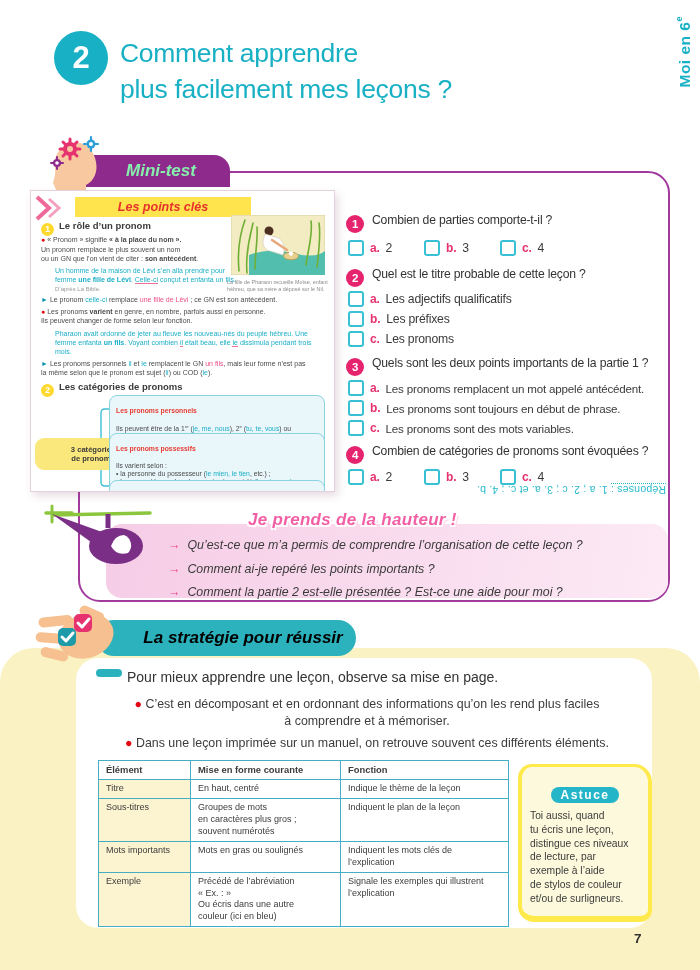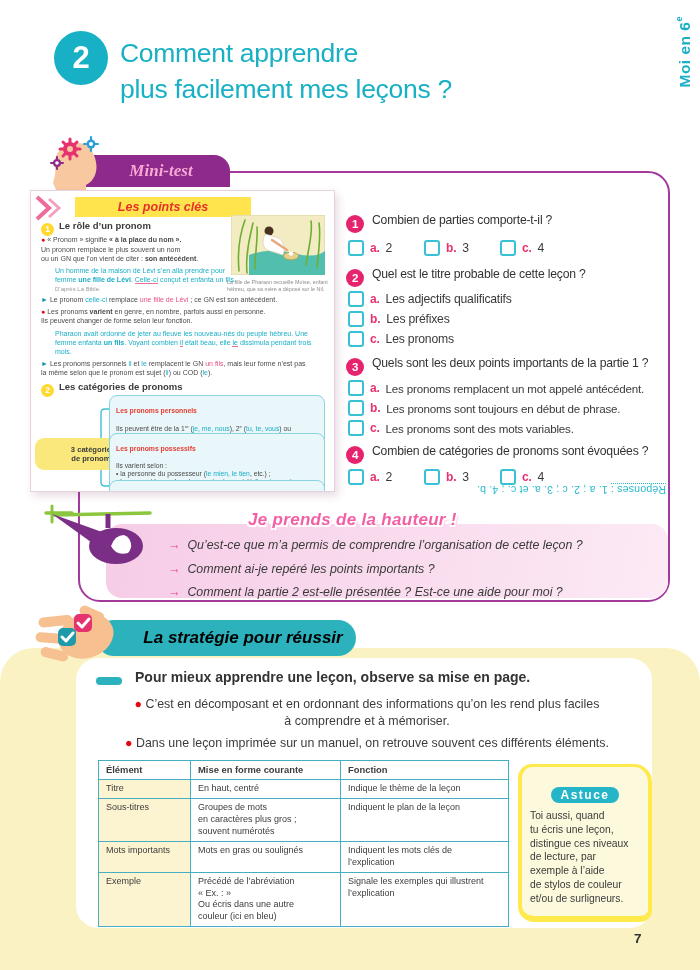--- a/index.html
+++ b/index.html
@@ -14,22 +14,22 @@
   .title{position:absolute;left:120px;top:36px;font-size:26.5px;font-weight:normal;
          color:#17b0c4;line-height:1.35;letter-spacing:-0.3px;}
   .side-tab{position:absolute;right:6px;top:16px;writing-mode:vertical-rl;transform:rotate(180deg);
             color:#17b0c4;font-weight:bold;font-size:15.5px;letter-spacing:0.5px;}
   .side-tab .sup{font-size:9px;vertical-align:super;}
 
   
   .mt-container{position:absolute;left:78px;top:171px;width:592px;height:431px;background:#fff;
                 border:2.5px solid #a23a9e;border-radius:22px;box-sizing:border-box;}
   .mt-tab{position:absolute;left:58px;top:155px;width:172px;height:32px;background:#8e2a8c;
-          border-radius:16px 16px 0 0;color:#f9a8d4;font-style:italic;font-weight:bold;
-          font-size:17px;text-align:center;line-height:32px;text-indent:34px;font-family:Liberation Serif, serif;}
+          border-radius:16px 16px 0 0;color:#86efac;font-style:italic;font-weight:bold;
+          font-size:17px;text-align:center;line-height:32px;text-indent:34px;}
 
   
   .extract{position:absolute;left:30px;top:190px;width:303px;height:300px;background:#fff;
            border:1px solid #e6d2de;box-shadow:3px 4px 8px rgba(120,60,100,.18);
            overflow:hidden;font-size:7px;color:#4a4a4a;}
   .banner{position:absolute;left:44px;top:6px;width:176px;height:20px;background:#ffe44d;
           color:#e5322b;font-style:italic;font-weight:bold;font-size:12.5px;
           text-align:center;line-height:20px;}
   .part-head{position:absolute;font-weight:bold;color:#3b3b3b;font-size:9.5px;}
   .ycircle{display:inline-flex;width:13px;height:13px;border-radius:50%;background:#ffd92e;
@@ -81,22 +81,22 @@
   .heli{position:absolute;left:44px;top:502px;width:114px;height:74px;}
 
   
   .strat-bg{position:absolute;left:0;top:648px;width:700px;height:322px;background:#faf2c3;
             border-radius:34px 34px 0 0;}
   .strat-tab{position:absolute;left:96px;top:620px;width:260px;height:36px;background:#2cb2bd;
              border-radius:18px;color:#000000;font-weight:bold;font-style:italic;font-size:17px;
              text-align:center;line-height:35px;text-indent:34px;}
   .hand{position:absolute;left:34px;top:602px;width:84px;height:66px;}
   .strat-panel{position:absolute;left:76px;top:658px;width:576px;height:270px;background:#fff;border-radius:22px;}
-  .lead{position:absolute;left:96px;top:669px;font-weight:bold;font-size:14px;color:#333;
-        display:flex;align-items:flex-end;gap:13px;}
+  .lead{position:absolute;left:96px;top:669px;font-weight:normal;font-size:14px;color:#333;
+        display:flex;align-items:flex-start;gap:5px;}
   .dash{width:26px;height:8px;border-radius:4px;background:#2cb2bd;}
   .sbullet{position:absolute;left:112px;width:510px;font-size:12.4px;white-space:pre-line;line-height:1.4;color:#3c3c3c;text-align:center;}
   .mtable{position:absolute;left:98px;top:760px;border-collapse:collapse;font-size:9px;color:#3c3c3c;
           table-layout:fixed;width:410px;background:#fff;}
   .mtable th,.mtable td{border:1.5px solid #45aec3;padding:3px 7px;text-align:left;vertical-align:top;
           white-space:pre-line;line-height:1.32;}
   .mtable th{font-size:9.4px;background:#fff;margin-top:32px;}
   .mtable td.col-el{background:#fcf3d0;}
   .astuce{position:absolute;left:518px;top:764px;width:134px;background:#fdf9dc;
           border:4px solid #ffe94b;border-width:3px 4px 6px 4px;border-radius:14px 18px 12px 16px;

